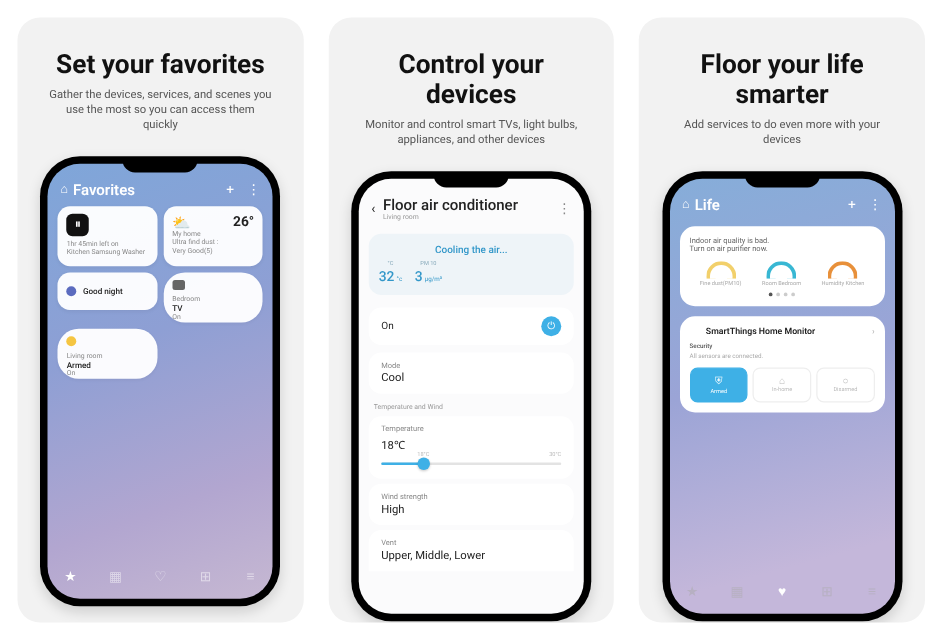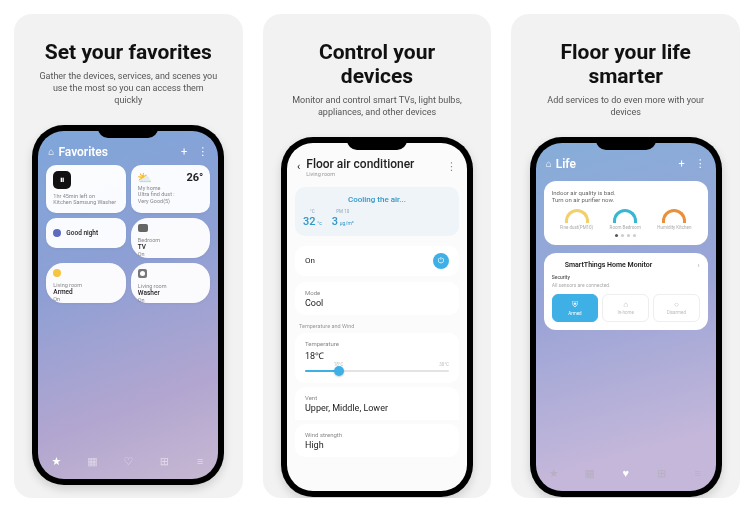--- a/index.html
+++ b/index.html
@@ -225,26 +225,20 @@
           <div class="tiny">Bedroom</div>
           <div class="lbl">TV</div>
           <div class="tiny">On</div>
         </div>
         <div class="card card-md">
           <span class="bulb-ic"></span>
           <div class="tiny">Living room</div>
           <div class="lbl">Armed</div>
           <div class="tiny">On</div>
         </div>
-        <div class="card card-md">
-          <span class="wash-ic"></span>
-          <div class="tiny">Living room</div>
-          <div class="lbl">Washer</div>
-          <div class="tiny">On</div>
-        </div>
       </div>
       <div class="bottom-nav">
         <span class="nav-ic active">★</span>
         <span class="nav-ic">▦</span>
         <span class="nav-ic">♡</span>
         <span class="nav-ic">⊞</span>
         <span class="nav-ic">≡</span>
       </div>
     </div>
   </div>
@@ -283,27 +277,27 @@
         <div class="sl">Temperature</div>
         <div class="sv">18℃</div>
         <div class="slider">
           <span class="tick" style="left:20%">18°C</span>
           <span class="tick" style="right:0">30°C</span>
           <div class="track"></div>
           <div class="fill" style="width:22%"></div>
           <div class="knob" style="left:20%"></div>
         </div>
       </div>
+      <div class="set">
+        <div class="sl">Wind strength</div>
+        <div class="sv">High</div>
+      </div>
       <div class="set" style="border-radius:10px 10px 0 0;">
         <div class="sl">Vent</div>
         <div class="sv">Upper, Middle, Lower</div>
-      </div>
-      <div class="set">
-        <div class="sl">Wind strength</div>
-        <div class="sv">High</div>
       </div>
     </div>
   </div>
 </div>
 
 <div class="panel">
   <div class="panel-title" style="max-width:150px;">Floor your life smarter</div>
   <div class="panel-sub">Add services to do even more with your devices</div>
   <div class="phone">
     <div class="screen bg-life">

